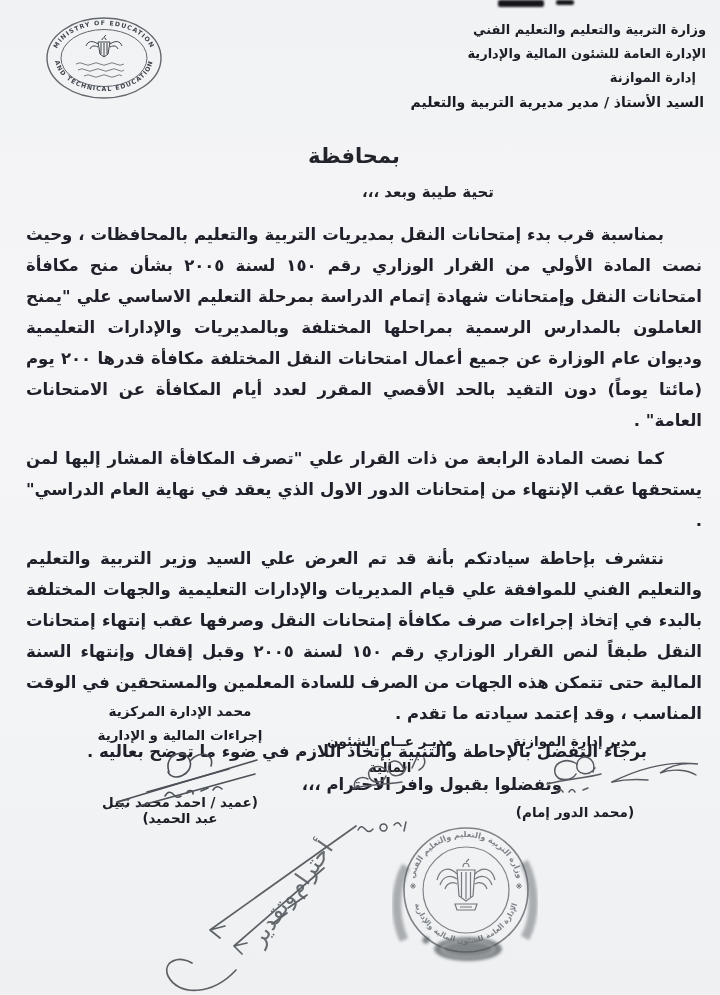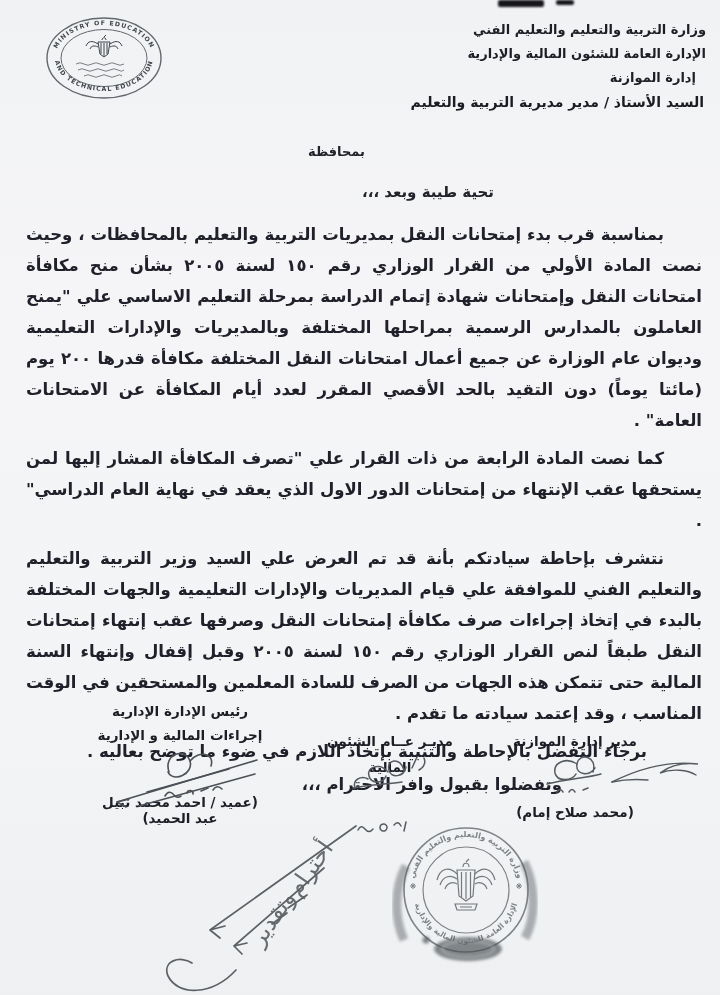--- a/index.html
+++ b/index.html
@@ -9,21 +9,21 @@
     font-family:"DejaVu Sans", sans-serif;
     color:#23232b;
   }
   .artifact{position:absolute;background:#15151a;border-radius:2px;filter:blur(1px);}
   
   .letterhead{position:absolute; top:18px; right:14px; text-align:right; direction:rtl;}
   .letterhead div{font-weight:bold; font-size:13px; line-height:24px; color:#1e1e26;}
   .letterhead .l3{padding-left:4px; padding-right:10px;}
   
   .salutation{position:absolute; top:94px; right:16px; direction:rtl; font-weight:bold; font-size:14px; color:#1b1b23;}
-  .governorate{position:absolute; top:144px; left:308px; direction:rtl; font-weight:bold; font-size:13px;}
+  .governorate{position:absolute; top:144px; left:308px; direction:rtl; font-weight:bold; font-size:21px;}
   .greeting{position:absolute; top:183px; left:362px; direction:rtl; font-weight:bold; font-size:15px;}
   
   .body-text{
     position:absolute; top:219px; left:26px; right:18px;
     direction:rtl; text-align:justify; text-align-last:right;
     font-size:16.5px; font-weight:bold; line-height:31px; color:#20202a;
   }
   .body-text p{margin:0 0 7px 0; text-indent:38px;}
   .body-text p.closing{text-indent:55px; margin-bottom:0;}
   .regards{direction:rtl; text-align:right; padding-left:0; padding-right:140px; font-weight:bold; font-size:16.5px; margin-top:2px;}
@@ -92,27 +92,27 @@
   <div class="body-text">
     <p>بمناسبة قرب بدء إمتحانات النقل بمديريات التربية والتعليم بالمحافظات ، وحيث نصت المادة الأولي من القرار الوزاري رقم ١٥٠ لسنة ٢٠٠٥ بشأن منح مكافأة امتحانات النقل وإمتحانات شهادة إتمام الدراسة بمرحلة التعليم الاساسي علي "يمنح العاملون بالمدارس الرسمية بمراحلها المختلفة وبالمديريات والإدارات التعليمية وديوان عام الوزارة عن جميع أعمال امتحانات النقل المختلفة مكافأة قدرها ٢٠٠ يوم (مائتا يوماً) دون التقيد بالحد الأقصي المقرر لعدد أيام المكافأة عن الامتحانات العامة" .</p>
     <p>كما نصت المادة الرابعة من ذات القرار علي "تصرف المكافأة المشار إليها لمن يستحقها عقب الإنتهاء من إمتحانات الدور الاول الذي يعقد في نهاية العام الدراسي" .</p>
     <p>نتشرف بإحاطة سيادتكم بأنة قد تم العرض علي السيد وزير التربية والتعليم والتعليم الفني للموافقة علي قيام المديريات والإدارات التعليمية والجهات المختلفة بالبدء في إتخاذ إجراءات صرف مكافأة إمتحانات النقل وصرفها عقب إنتهاء إمتحانات النقل طبقاً لنص القرار الوزاري رقم ١٥٠ لسنة ٢٠٠٥ وقبل إقفال وإنتهاء السنة المالية حتى تتمكن هذه الجهات من الصرف للسادة المعلمين والمستحقين في الوقت المناسب ، وقد إعتمد سيادته ما تقدم .</p>
     <p class="closing">برجاء التفضل بالإحاطة والتنبية بإتخاذ اللازم في ضوء ما توضح بعاليه .</p>
     <div class="regards">وتفضلوا بقبول وافر الاحترام ،،،</div>
   </div>
 
   <div class="sig-col sig-right">
     <div class="title">مدير إدارة الموازنة</div>
-    <div class="name">(محمد صلاح إمام)</div>
+    <div class="name">(محمد الدور إمام)</div>
   </div>
   <div class="sig-col sig-mid">
     <div class="title">مديـر عــام الشئون المالية</div>
   </div>
   <div class="sig-col sig-left">
-    <div class="title">رئيس الإدارة الإدارية</div>
+    <div class="title">محمد الإدارة المركزية</div>
     <div class="title" style="margin-top:-2px">إجراءات المالية و الإدارية</div>
     <div class="name">(عميد / احمد محمد نبيل عبد الحميد)</div>
   </div>
 
   <svg class="svg-abs" style="top:750px;left:535px;" width="100" height="55" viewBox="0 0 100 55">
     <g stroke="#565b61" fill="none" stroke-width="1.5" stroke-linecap="round">
       <path d="M58 22 C63 6 44 2 42 14 C40 25 55 27 60 18"></path>
       <path d="M42 14 C32 7 18 12 20 23 C22 32 37 31 41 24"></path>
       <path d="M12 34 C32 29 52 28 66 24"></path>
       <path d="M22 42 q3 -5 6 0 M34 42 q3 -5 6 0 M48 40 l5 -2"></path>

